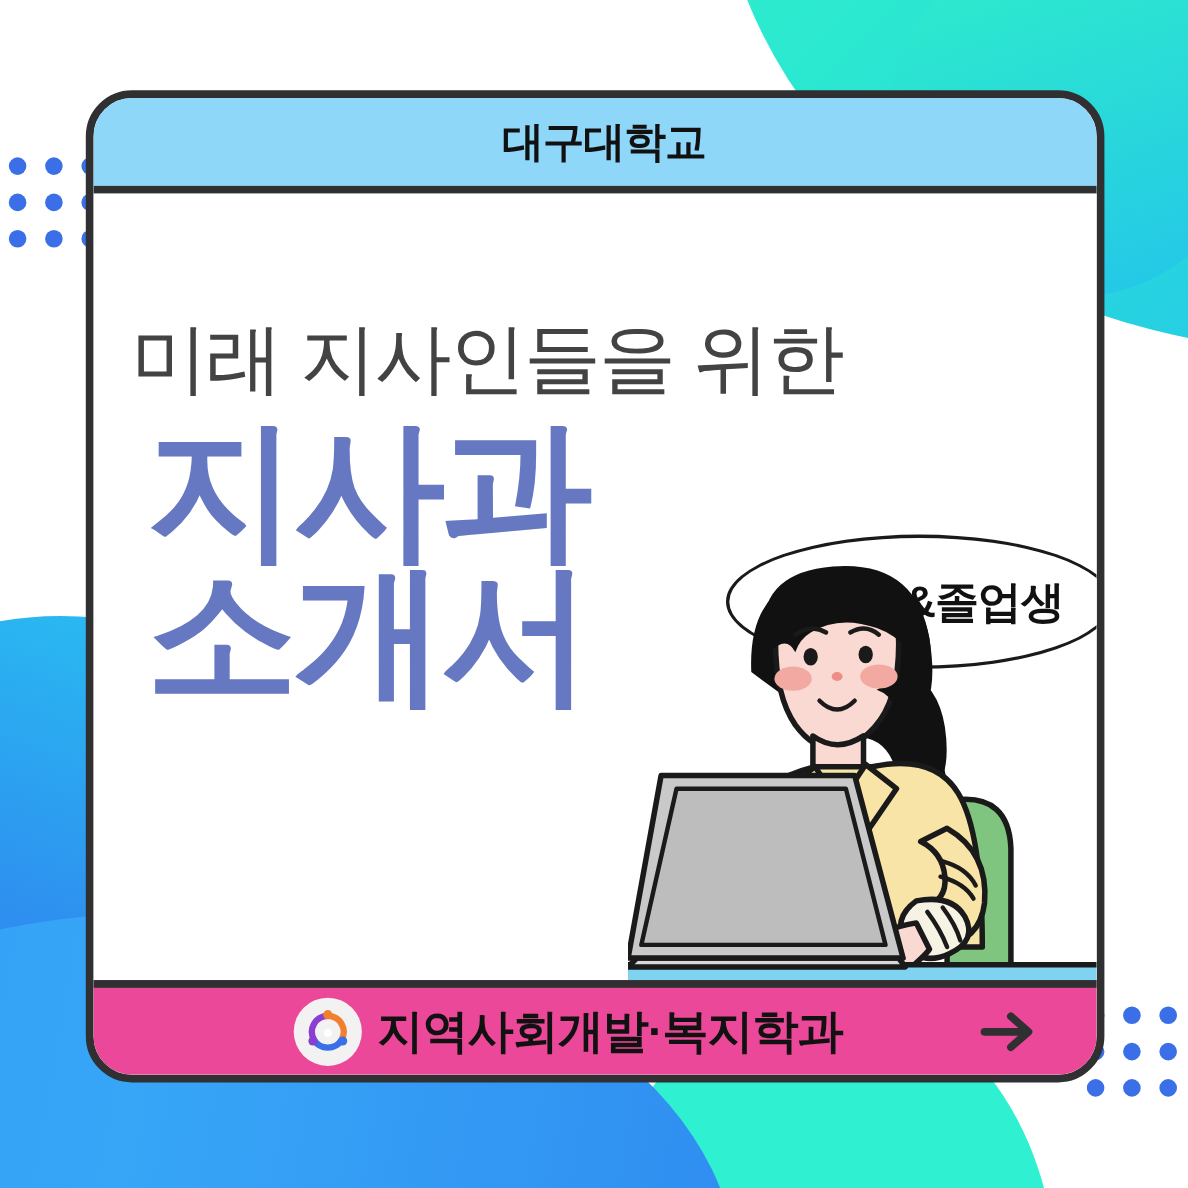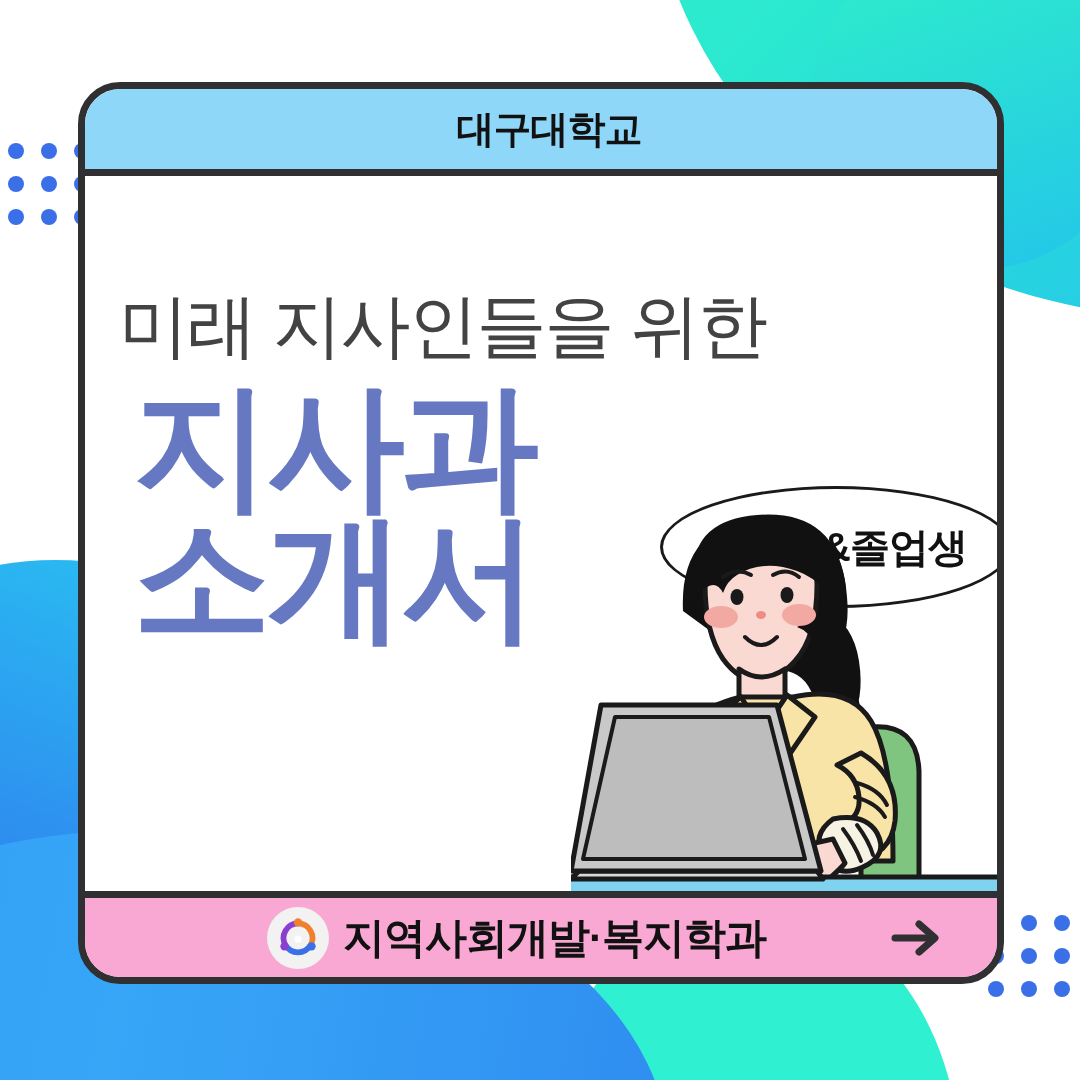--- a/index.html
+++ b/index.html
@@ -149,21 +149,21 @@
     position: absolute;
     right: -4px; bottom: 0;
     width: 430px; height: 400px;
   }
   #illustration svg { display: block; width: 100%; height: 100%; }
 
   
   #card-footer {
     height: 86px;
     flex: 0 0 86px;
-    background: #f9a8d4;
+    background: #ec4899;
     border-top: 7px solid #302f31;
     display: flex;
     align-items: center;
     position: relative;
   }
   #footer-logo {
     position: absolute;
     left: 182px;
     width: 62px; height: 62px;
     border-radius: 50%;

